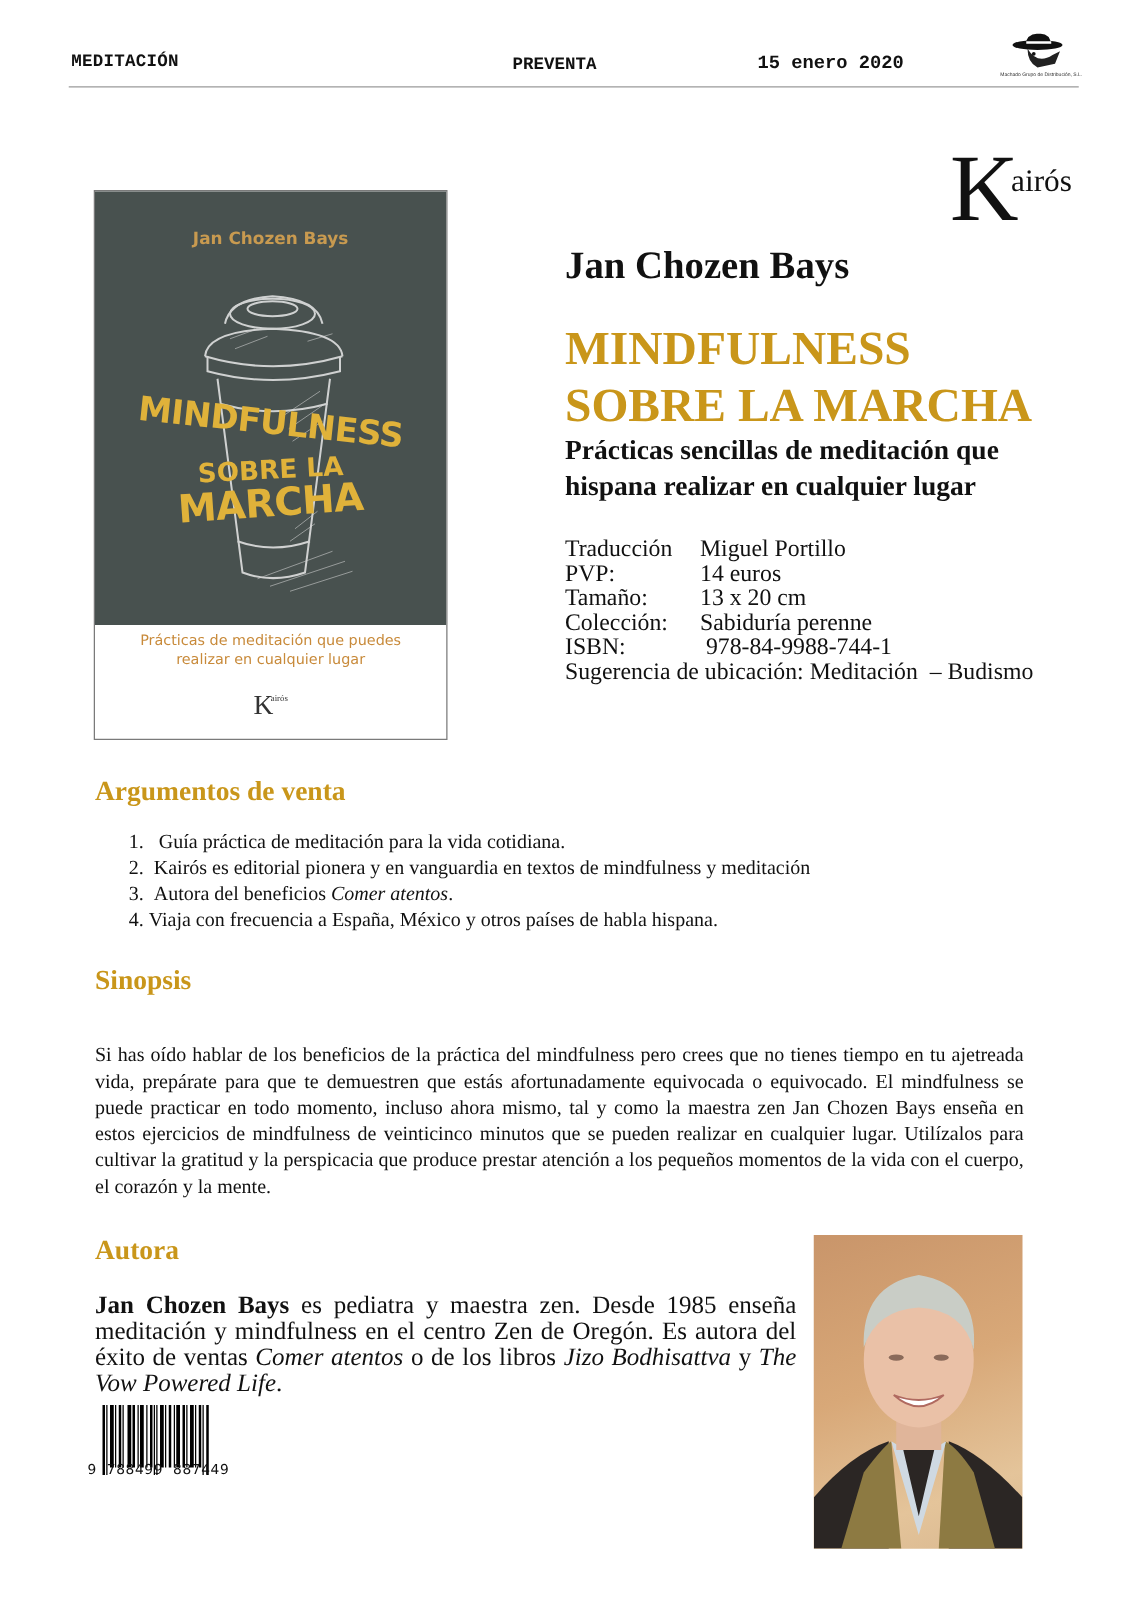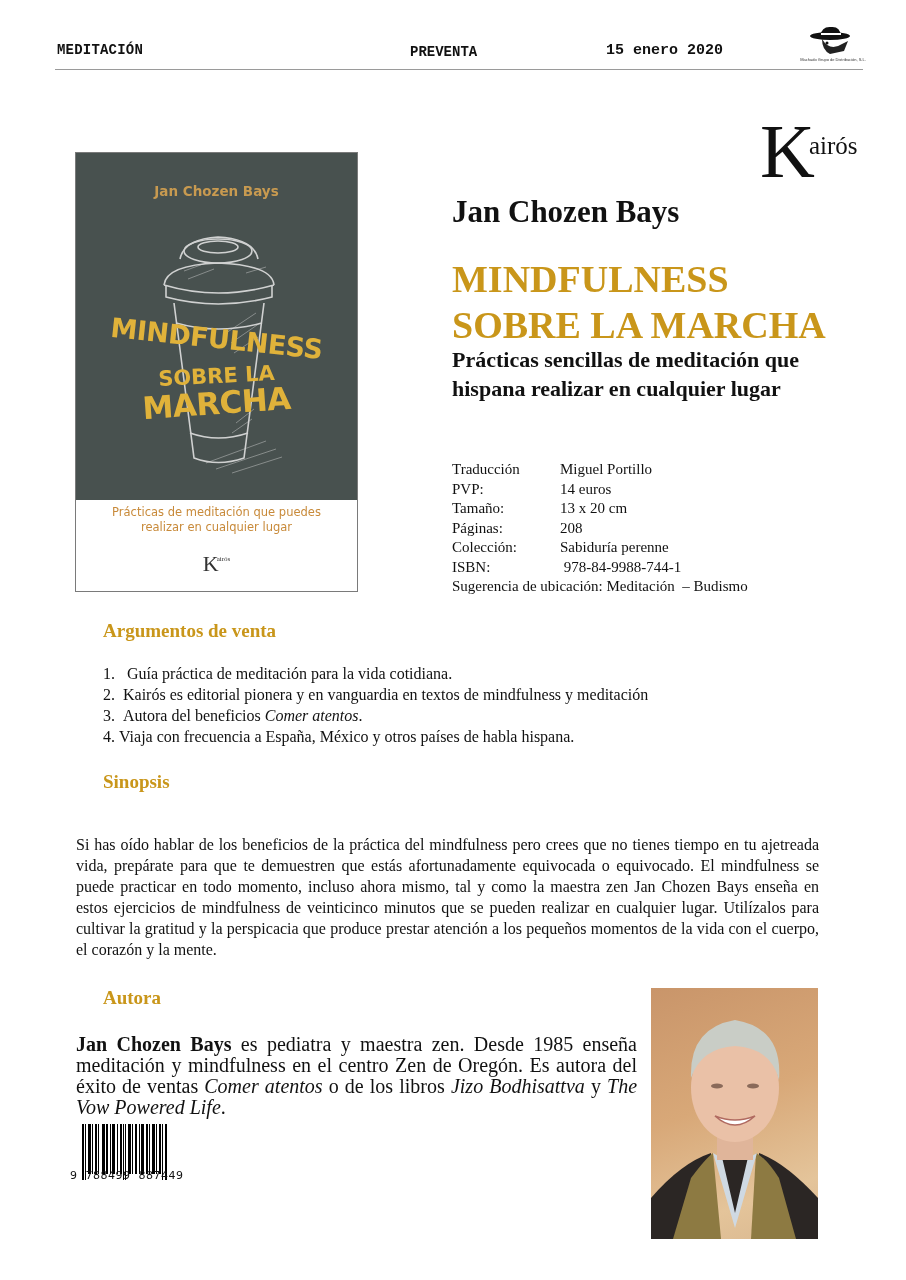--- a/index.html
+++ b/index.html
@@ -33,27 +33,27 @@
   .cover-logo { position:absolute; top:398px; width:100%; text-align:center; font-family:"Liberation Serif", serif; color:#333; }
   .cover-logo .k { font-size:22px; }
   .cover-logo .r { font-size:7px; vertical-align:top; position:relative; top:4px; margin-left:-2px; }
 
   
   .author-big { left:452px; top:194px; font-family:"Liberation Serif", serif; font-weight:bold; font-size:31px; color:#111; }
   .title-gold { left:452px; top:256px; font-family:"Liberation Serif", serif; font-weight:bold; font-size:38px; line-height:46px; color:#c9961a; }
   .subtitle { left:452px; top:345px; font-family:"Liberation Serif", serif; font-weight:bold; font-size:22px; line-height:29px; color:#111; }
 
   
-  .specs { left:452px; top:460px; font-family:"Liberation Serif", serif; font-size:15px; line-height:19.5px; color:#111; }
+  .specs { left:452px; top:430px; font-family:"Liberation Serif", serif; font-size:19px; line-height:19.5px; color:#111; }
   .specs .row { display:flex; white-space:nowrap; }
   .specs .lbl { width:108px; }
   .specs .row.full .lbl { width:auto; }
 
   
-  .sec-h { font-family:"Liberation Serif", serif; font-weight:bold; font-size:19px; color:#c9961a;margin-left:27px; }
+  .sec-h { font-family:"Liberation Serif", serif; font-weight:bold; font-size:22px; color:#c9961a; }
   .h-arg { left:76px; top:620px; }
   .h-sin { left:76px; top:771px; }
   .h-aut { left:76px; top:987px; }
 
   .args { left:103px; top:663px; font-family:"Liberation Serif", serif; font-size:16px; line-height:21px; color:#111; }
   .args .row { white-space:nowrap; }
 
   .synopsis { left:76px; top:818px; width:743px; font-family:"Liberation Serif", serif; font-size:16px; line-height:21px; text-align:justify; color:#111;margin-top:16px; }
 
   .bio { left:76px; top:1034px; width:561px; font-family:"Liberation Serif", serif; font-size:20px; line-height:21px; text-align:justify; color:#111; }
@@ -150,24 +150,20 @@
     </div>
   <div class="row">
       <span class="lbl">PVP:</span>
       <span>14 euros</span>
     </div>
   <div class="row">
       <span class="lbl">Tamaño:</span>
       <span>13 x 20 cm</span>
     </div>
   <div class="row">
-      <span class="lbl">Páginas:</span>
-      <span>208</span>
-    </div>
-  <div class="row">
       <span class="lbl">Colección:</span>
       <span>Sabiduría perenne</span>
     </div>
   <div class="row">
       <span class="lbl">ISBN:</span>
       <span style="white-space:pre"> 978-84-9988-744-1</span>
     </div>
   <div class="row full">
       <span class="lbl">Sugerencia de ubicación:</span>
       <span style="white-space:pre"> </span>

